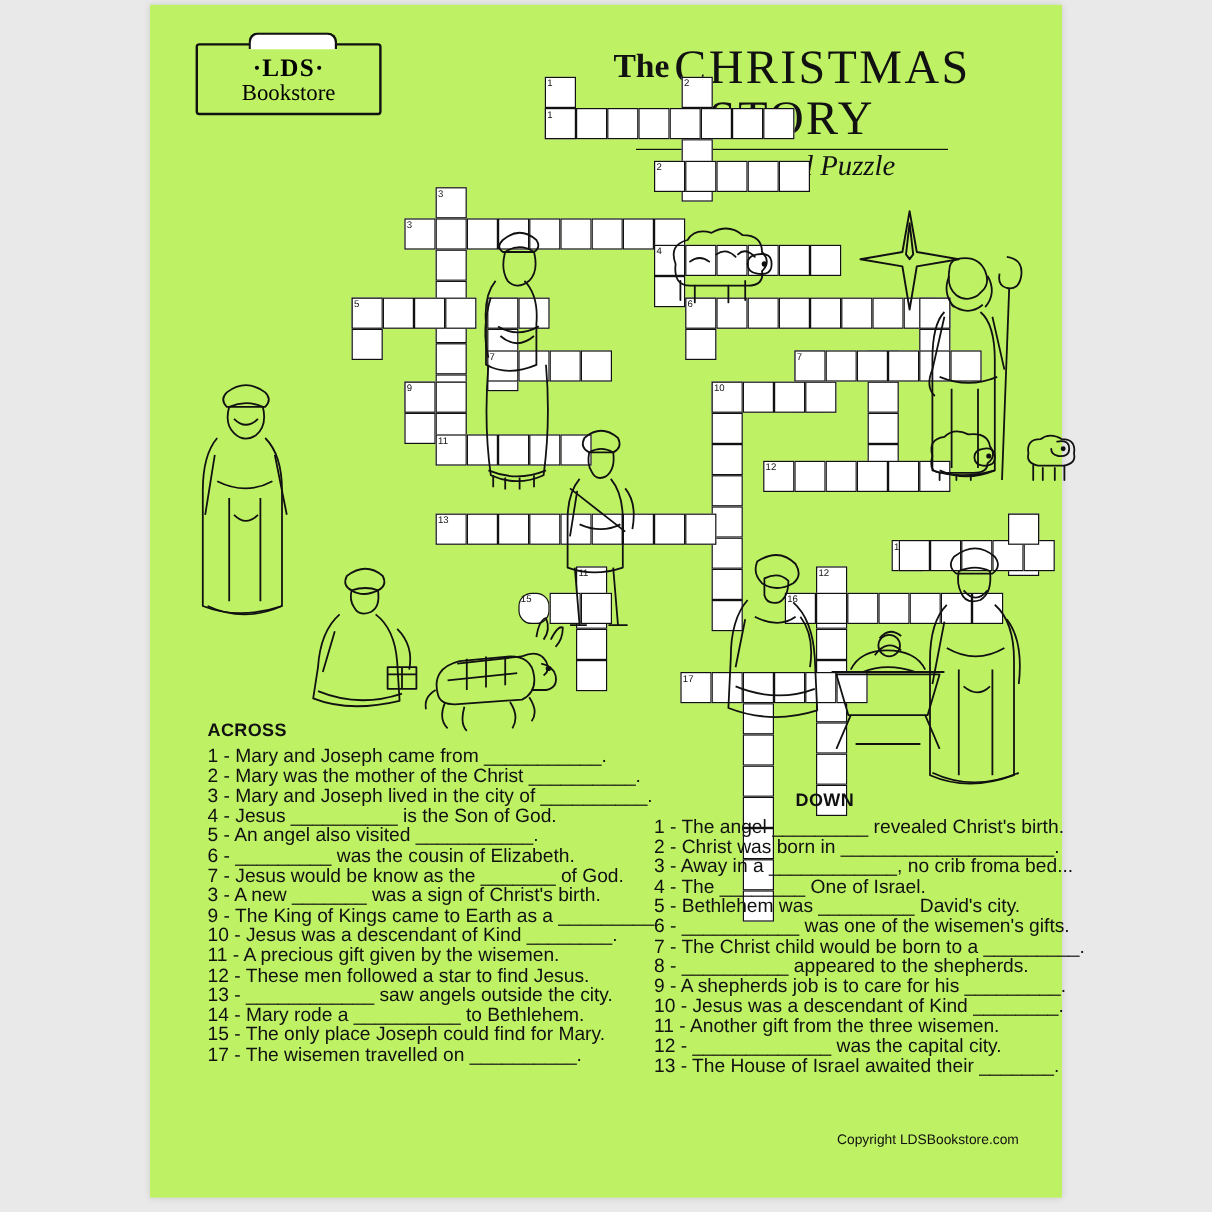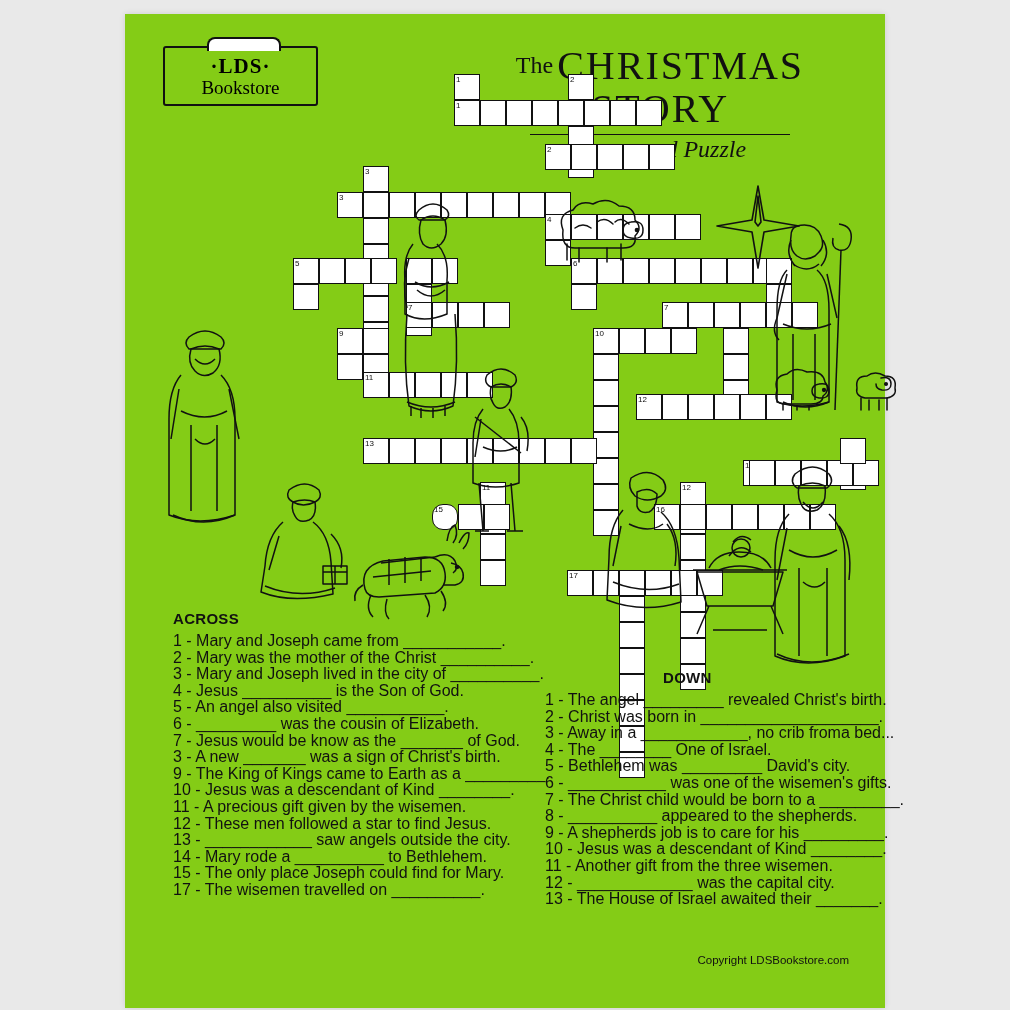--- a/index.html
+++ b/index.html
@@ -4,23 +4,23 @@
 <style>
   html,body{margin:0;padding:0;}
   body{
     width:1010px;height:1010px;
     background:#e9e9e9;
     font-family:"Liberation Sans", sans-serif;
     overflow:hidden;
   }
   #page{
     position:absolute;
-    left:125px;top:14px;
+    left:125px;top:4px;
     width:760px;height:994px;
-    background:#84cc16;
+    background:#bef264;
     box-shadow:0 0 6px rgba(0,0,0,.12);
   }
 
   
   #logo{
     position:absolute;left:38px;top:32px;width:155px;height:60px;
     border:2px solid #111;border-radius:3px;
     box-sizing:border-box;
     display:flex;flex-direction:column;align-items:center;justify-content:center;
   }
@@ -30,21 +30,21 @@
     background:#fff;
   }
   #logo .l1{font-family:"Liberation Serif",serif;font-weight:bold;font-size:21px;letter-spacing:1px;}
   #logo .l2{font-family:"Liberation Serif",serif;font-size:19px;margin-top:-2px;}
 
   
   #title{
     position:absolute;right:30px;top:28px;width:390px;text-align:center;
     font-family:"Liberation Serif",serif;color:#111;
   }
-  #title .t-the{font-size:24px;display:inline-block;vertical-align:middle;}
+  #title .t-the{font-size:28px;display:inline-block;vertical-align:middle;font-weight:bold;}
   #title .t-main{font-size:40px;letter-spacing:2px;display:inline-block;vertical-align:middle;}
   #title .t-row2{font-size:40px;letter-spacing:2px;margin-top:-4px;}
   #title .t-rule{border-bottom:1px solid #111;width:260px;margin:2px auto 1px auto;}
   #title .t-sub{font-size:24px;font-style:italic;}
 
   
   .cell{
     position:absolute;width:26px;height:26px;
     border:1px solid #111;box-sizing:border-box;background:#fff;
   }

